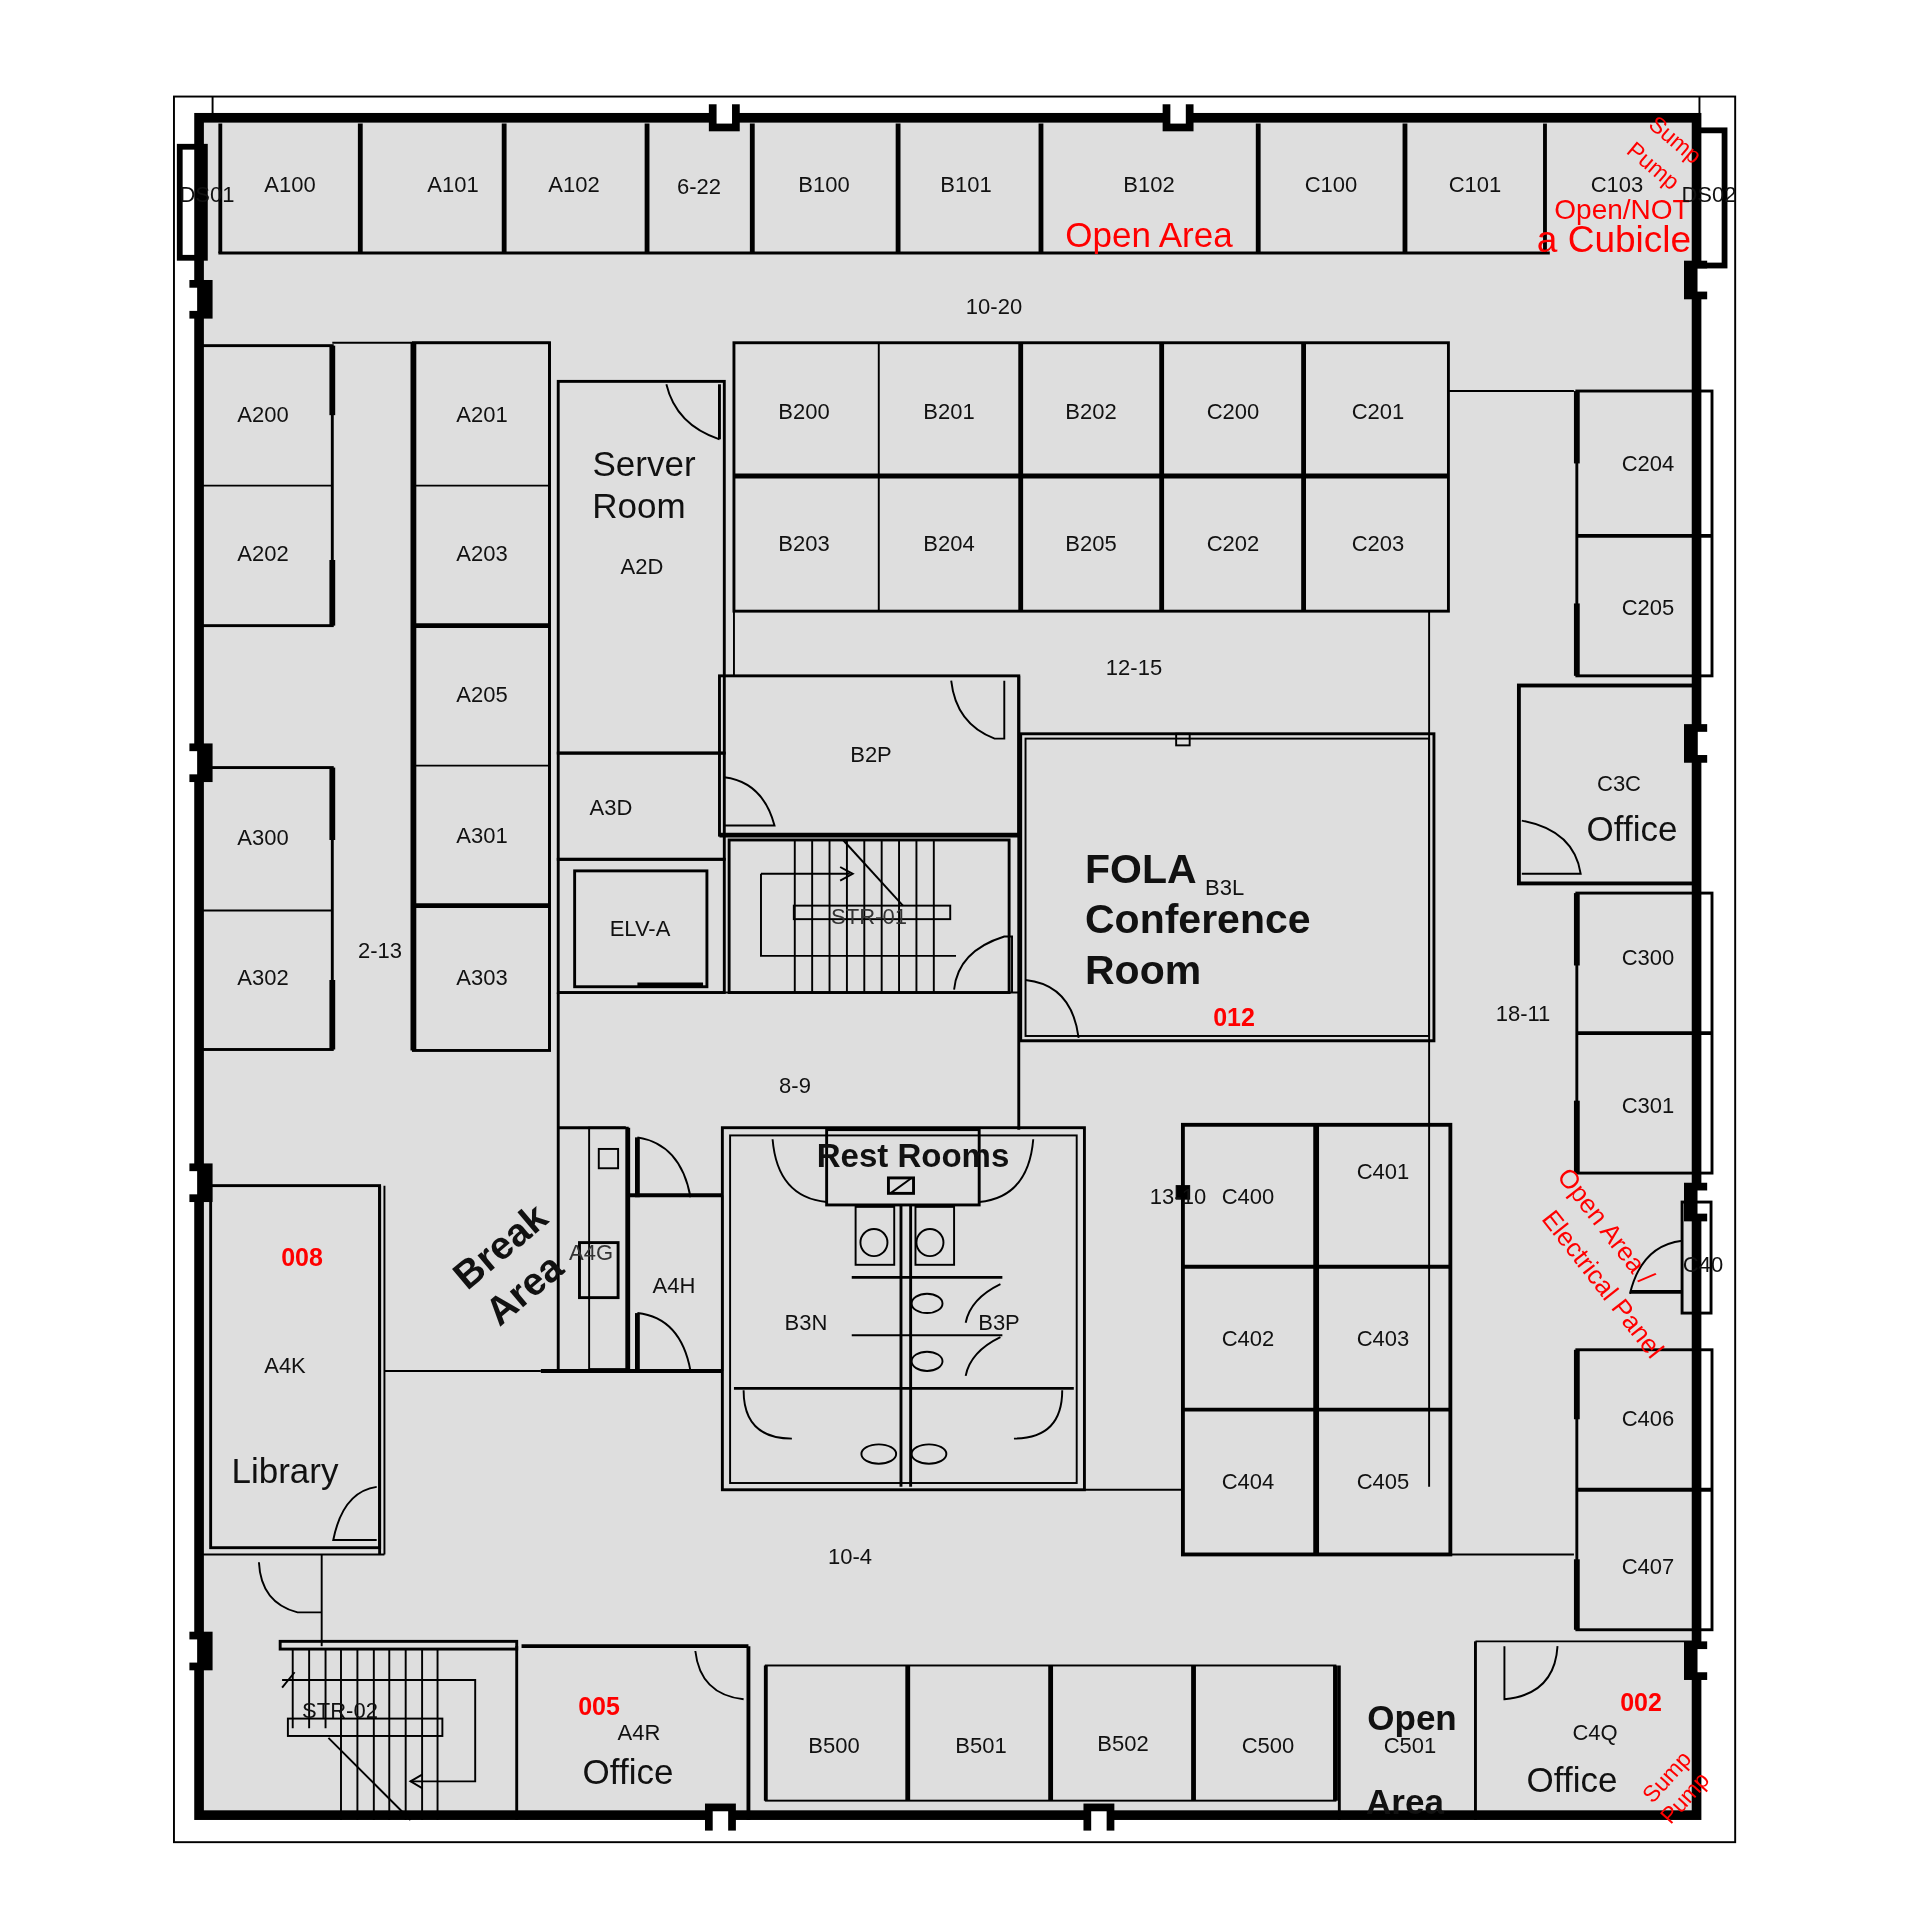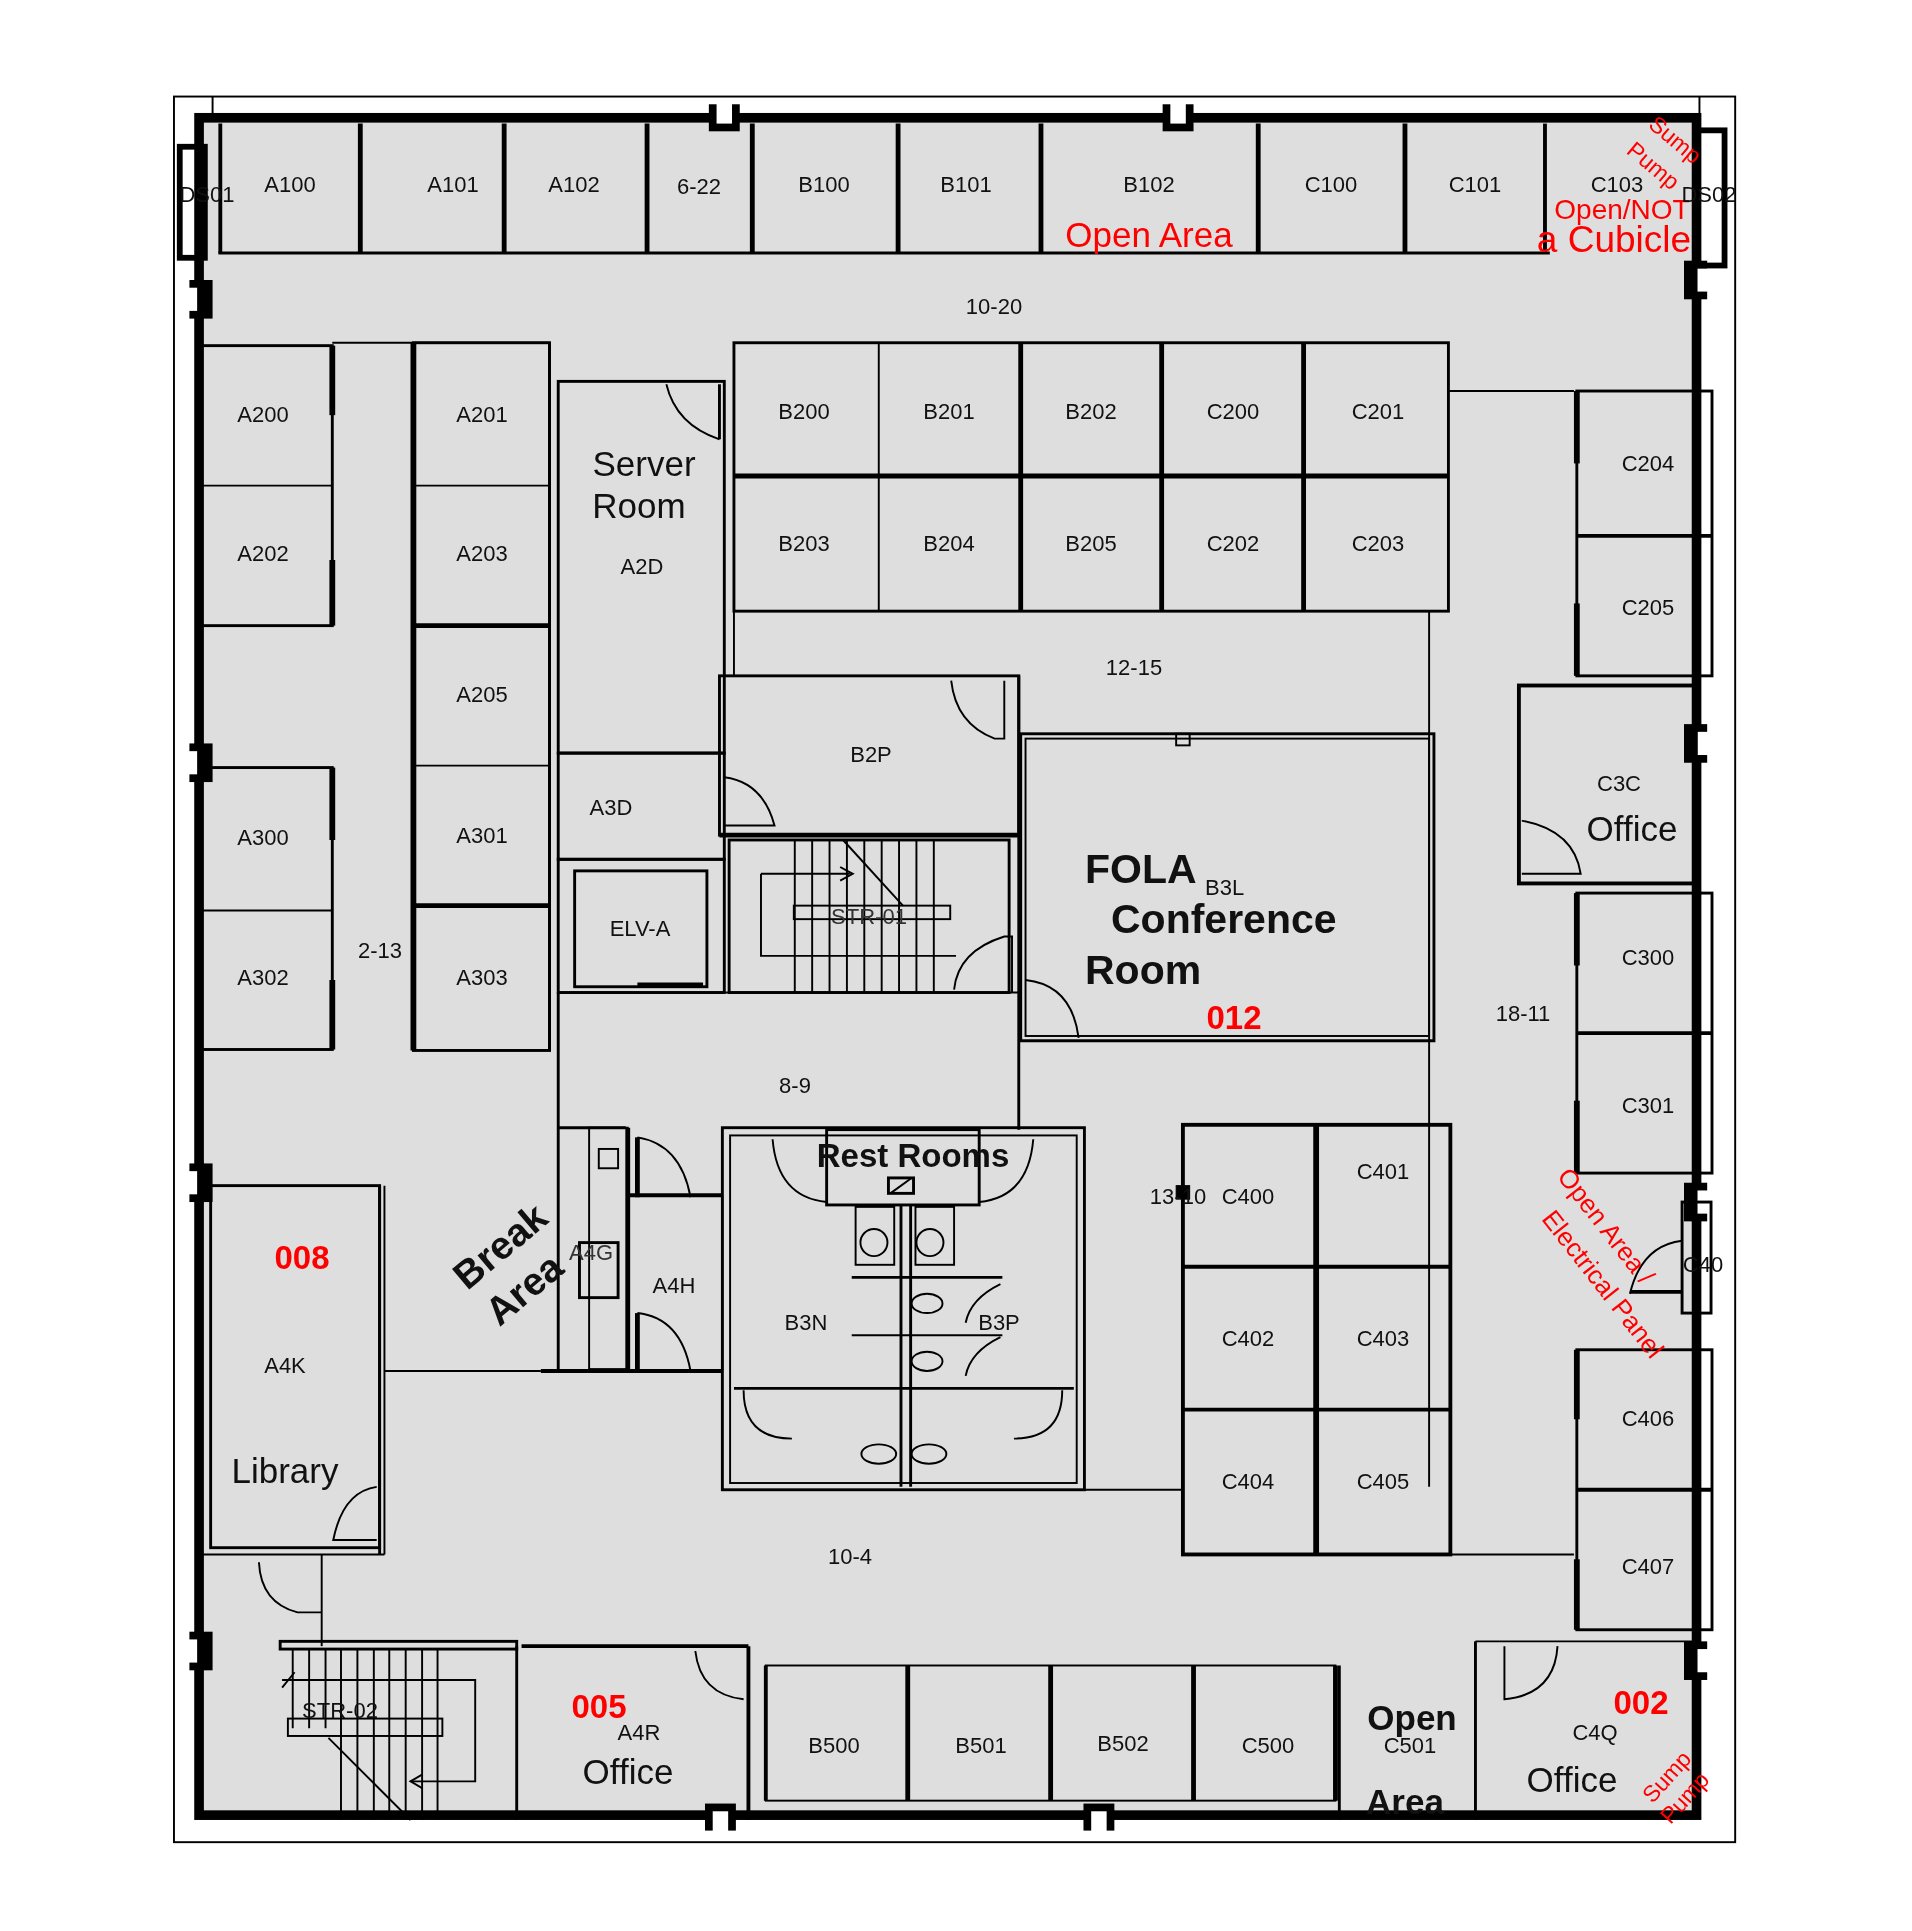--- a/index.html
+++ b/index.html
@@ -3,21 +3,21 @@
 <meta charset="utf-8">
 <style>
   html,body{margin:0;padding:0;background:#ffffff;}
   body{width:1913px;height:1931px;position:relative;overflow:hidden;font-family:"Liberation Sans",sans-serif;}
   #plan{position:absolute;left:0;top:0;width:1913px;height:1931px;}
   .lbl{position:absolute;transform:translate(-50%,-50%);white-space:nowrap;color:#111;font-size:22px;line-height:1;}
   .lbl.big{font-size:35px;}
   .lbl.bold{font-weight:bold;}
   .lbl.xl{font-size:41px;font-weight:bold;}
   .lbl.red{color:#ff0000;}
-  .lbl.num{color:#ff0000;font-weight:bold;font-size:33px;}
+  .lbl.num{color:#ff0000;font-weight:bold;font-size:25px;}
   .lbl.left{transform:translate(0,-50%);}
   .room{fill:#dedede;}
 </style>
 </head>
 <body>
 
 <svg id="plan" viewBox="0 0 1981 2000" xmlns="http://www.w3.org/2000/svg">
 
   <rect x="180" y="100" width="1617" height="1808" fill="#fff" stroke="#000" stroke-width="2"></rect>
   <line x1="220" y1="100" x2="220" y2="120" stroke="#000" stroke-width="2"></line>
@@ -316,21 +316,21 @@
 <div class="lbl" style="left:1648px;top:958px;">C300</div>
 <div class="lbl" style="left:1648px;top:1106px;">C301</div>
 <div class="lbl" style="left:1703px;top:1265px;">C40</div>
 <div class="lbl" style="left:1648px;top:1419px;">C406</div>
 <div class="lbl" style="left:1648px;top:1567px;">C407</div>
 <div class="lbl red" style="left:1606px;top:1226px;font-size:26px;transform:translate(-50%,-50%) rotate(52deg);">Open Area /</div>
 <div class="lbl red" style="left:1603px;top:1284px;font-size:26px;transform:translate(-50%,-50%) rotate(52deg);">Electrical Panel</div>
 
 <div class="lbl xl left" style="left:1085px;top:869px;">FOLA</div>
 <div class="lbl left" style="left:1205px;top:888px;">B3L</div>
-<div class="lbl xl left" style="left:1085px;top:919px;margin-left:26px;">Conference</div>
+<div class="lbl xl left" style="left:1085px;top:919px;">Conference</div>
 <div class="lbl xl left" style="left:1085px;top:970px;">Room</div>
 <div class="lbl num" style="left:1234px;top:1017px;">012</div>
 
 <div class="lbl" style="left:1248px;top:1197px;">C400</div>
 <div class="lbl" style="left:1383px;top:1172px;">C401</div>
 <div class="lbl" style="left:1248px;top:1339px;">C402</div>
 <div class="lbl" style="left:1383px;top:1339px;">C403</div>
 <div class="lbl" style="left:1248px;top:1482px;">C404</div>
 <div class="lbl" style="left:1383px;top:1482px;">C405</div>
 

